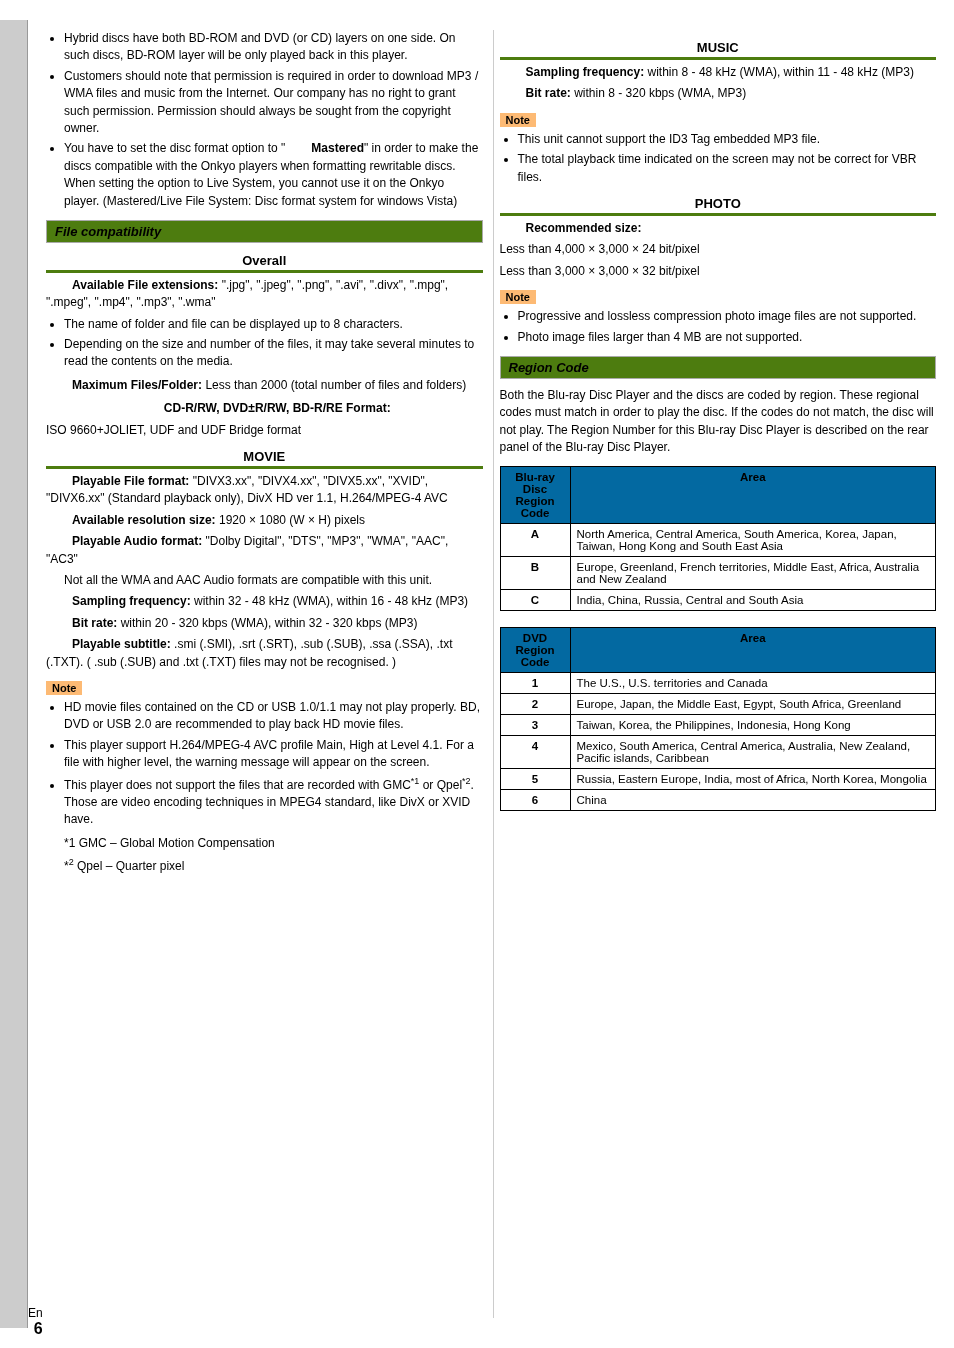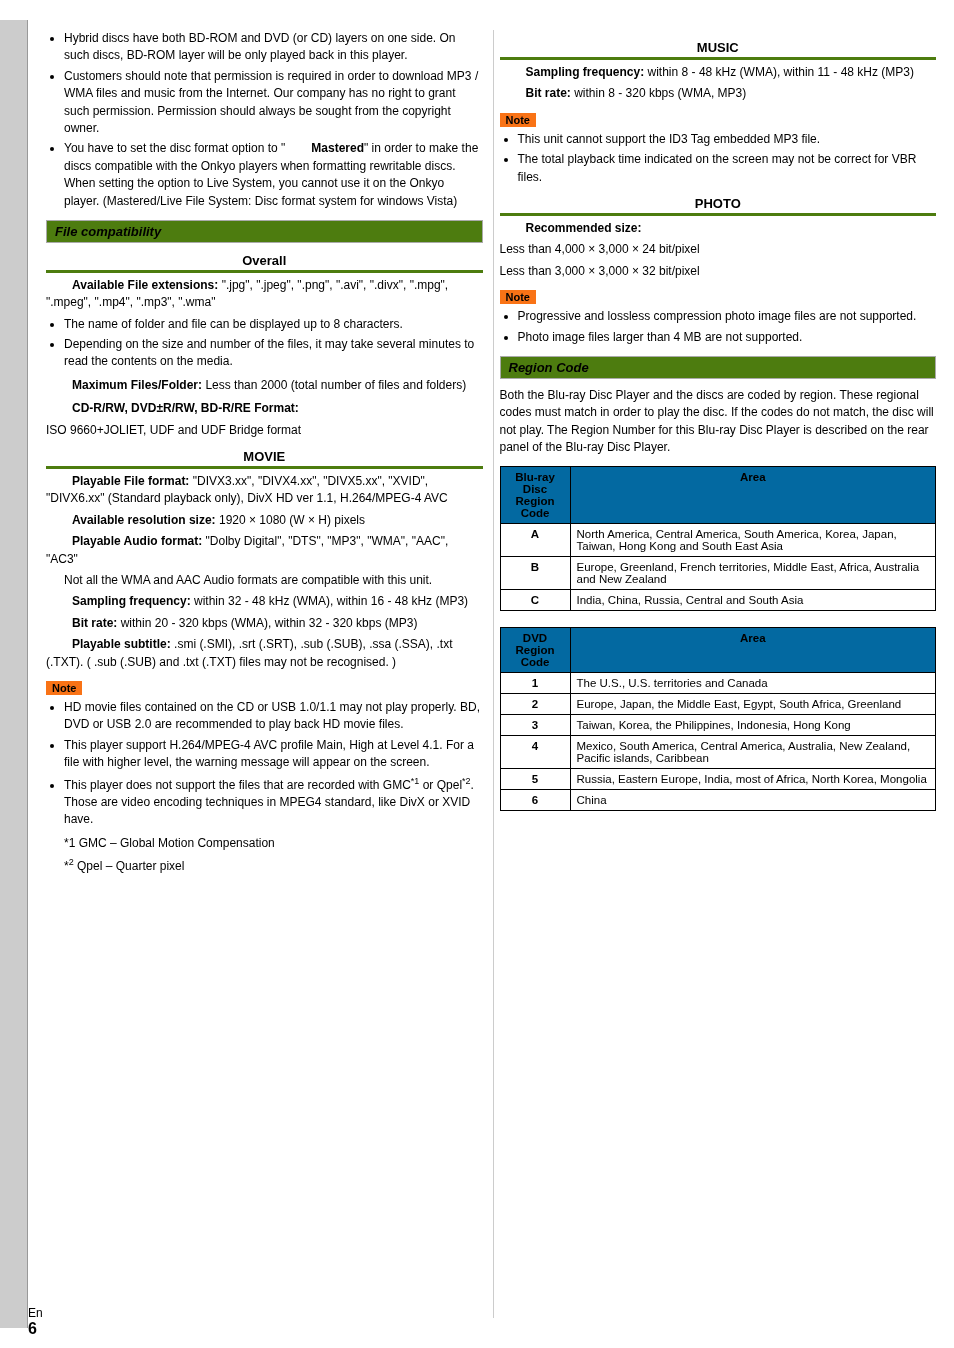--- a/index.html
+++ b/index.html
@@ -61,21 +61,21 @@
     ul {
       list-style: disc;
       padding-left: 18px;
       margin-bottom: 6px;
     }
     ul li {
       margin-bottom: 3px;
     }
     .bold { font-weight: bold; padding-left: 26px; }
     .note-box {
-      background: #f97316;
+      background: #fdba74;
       display: inline-block;
       font-weight: bold;
       font-size: 11px;
       padding: 1px 6px;
       margin-bottom: 4px;
       margin-top: 6px;
     }
     .note-section {
       margin-bottom: 8px;
     }
@@ -102,20 +102,21 @@
     table td:first-child {
       text-align: center;
       font-weight: bold;
       width: 70px;
     }
     .page-footer {
       position: absolute;
       bottom: 10px;
       left: 28px;
       font-size: 12px;
+      text-align: right;
     }
     .page-num {
       font-size: 16px;
       font-weight: bold;
     }
     .superscript { font-size: 9px; vertical-align: super; }
     .indent { padding-left: 18px; }
   </style>
 </head>
 <body>
@@ -141,21 +142,21 @@
         <span>".jpg", ".jpeg", ".png", ".avi", ".divx", ".mpg", ".mpeg", ".mp4", ".mp3", ".wma"</span>
       </p>
       <ul>
         <li>The name of folder and file can be displayed up to 8 characters.</li>
         <li>Depending on the size and number of the files, it may take several minutes to read the contents on the media.</li>
       </ul>
       <p>
         <span class="bold">Maximum Files/Folder:</span>
         <span>Less than 2000 (total number of files and folders)</span>
       </p>
-      <p style="margin-top:6px;">
+      <p style="margin-top:6px;text-align:center;">
         <span class="bold">CD-R/RW, DVD±R/RW, BD-R/RE Format:</span>
       </p>
       <p>ISO 9660+JOLIET, UDF and UDF Bridge format</p>
 
       <div class="subsection-title">MOVIE</div>
 
       <p>
         <span class="bold">Playable File format:</span>
         <span>"DIVX3.xx", "DIVX4.xx", "DIVX5.xx", "XVID", "DIVX6.xx" (Standard playback only), DivX HD ver 1.1, H.264/MPEG-4 AVC</span>
       </p>

